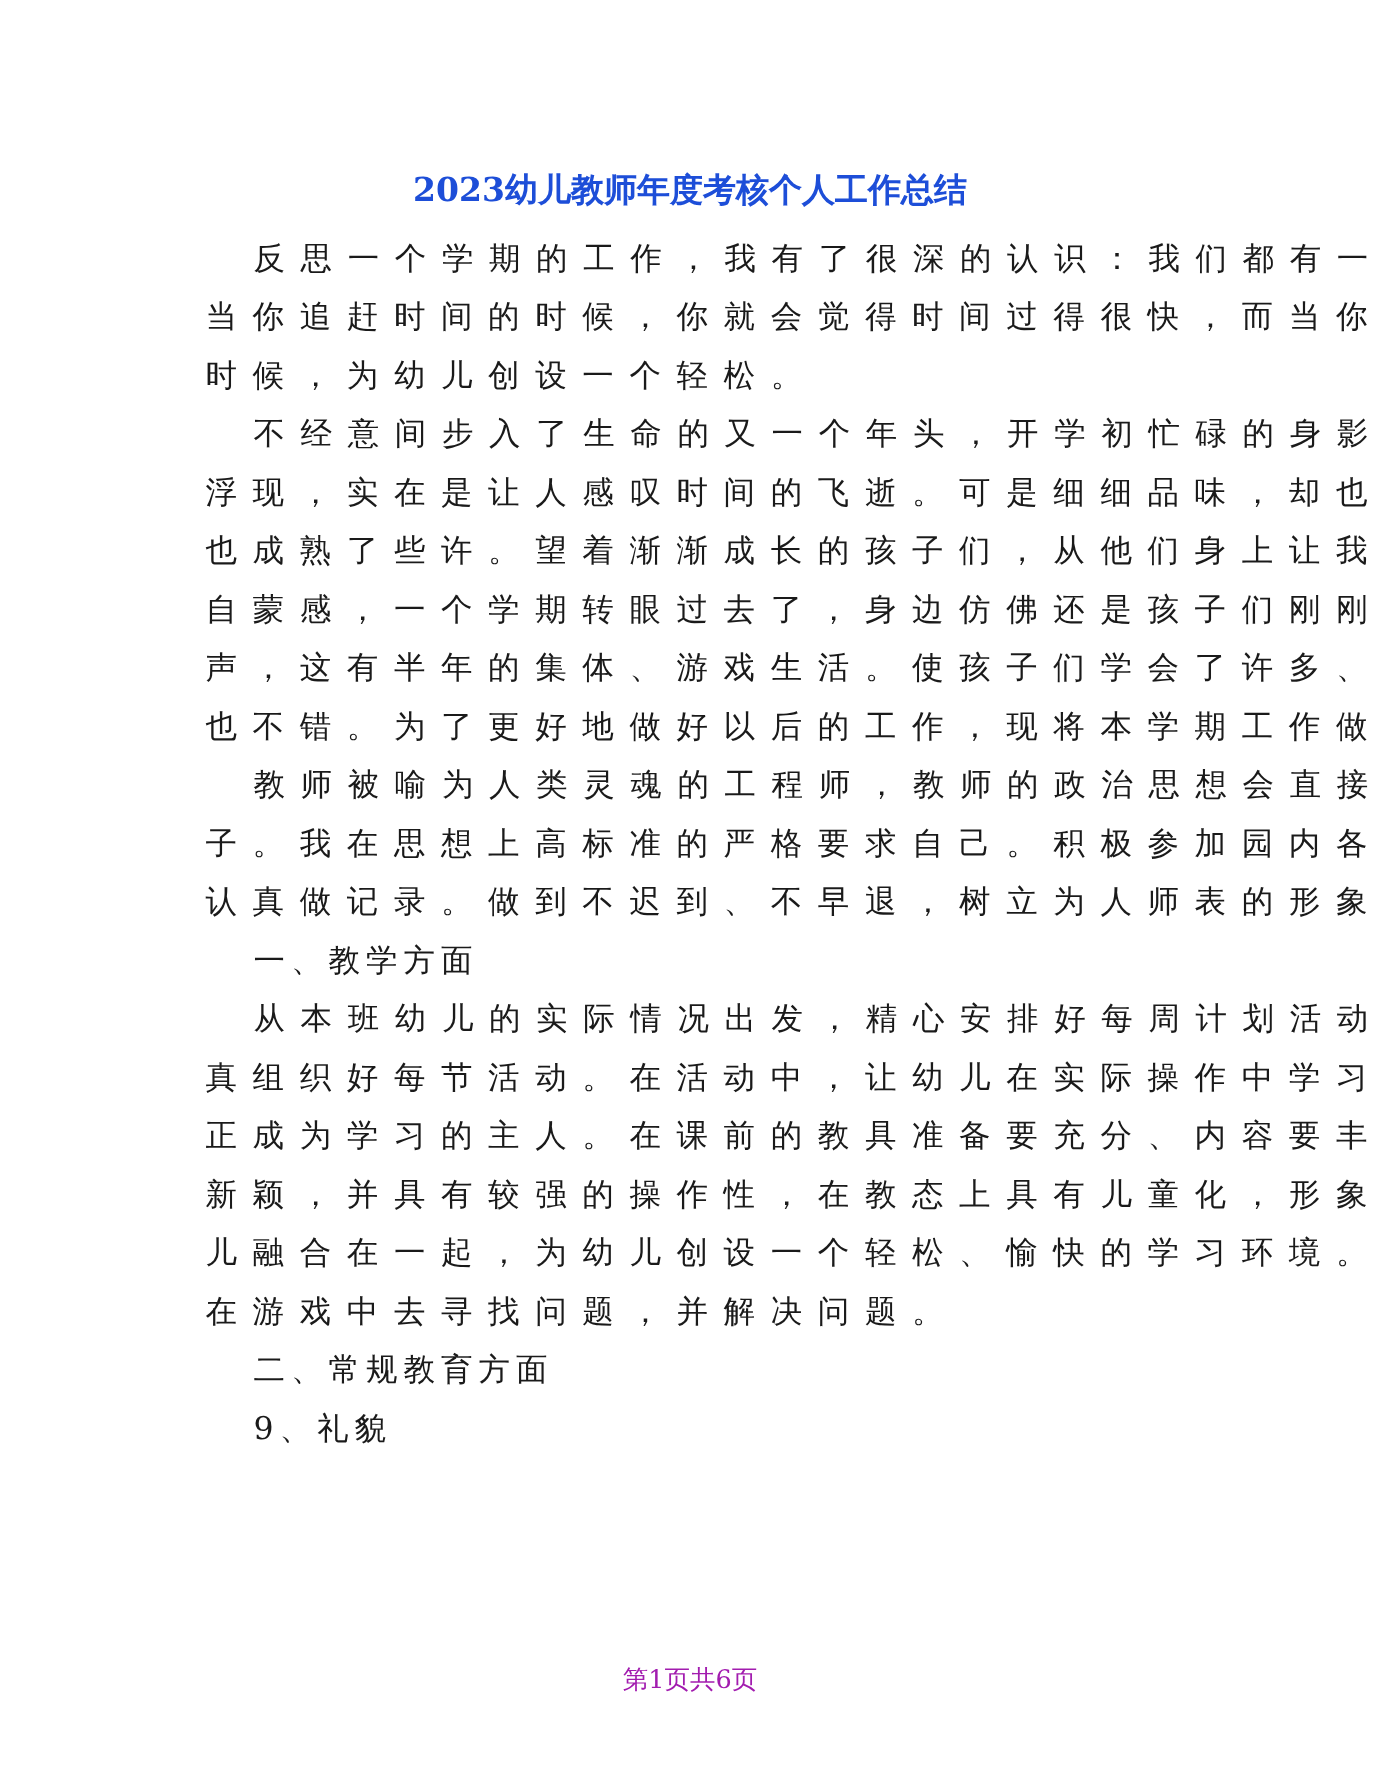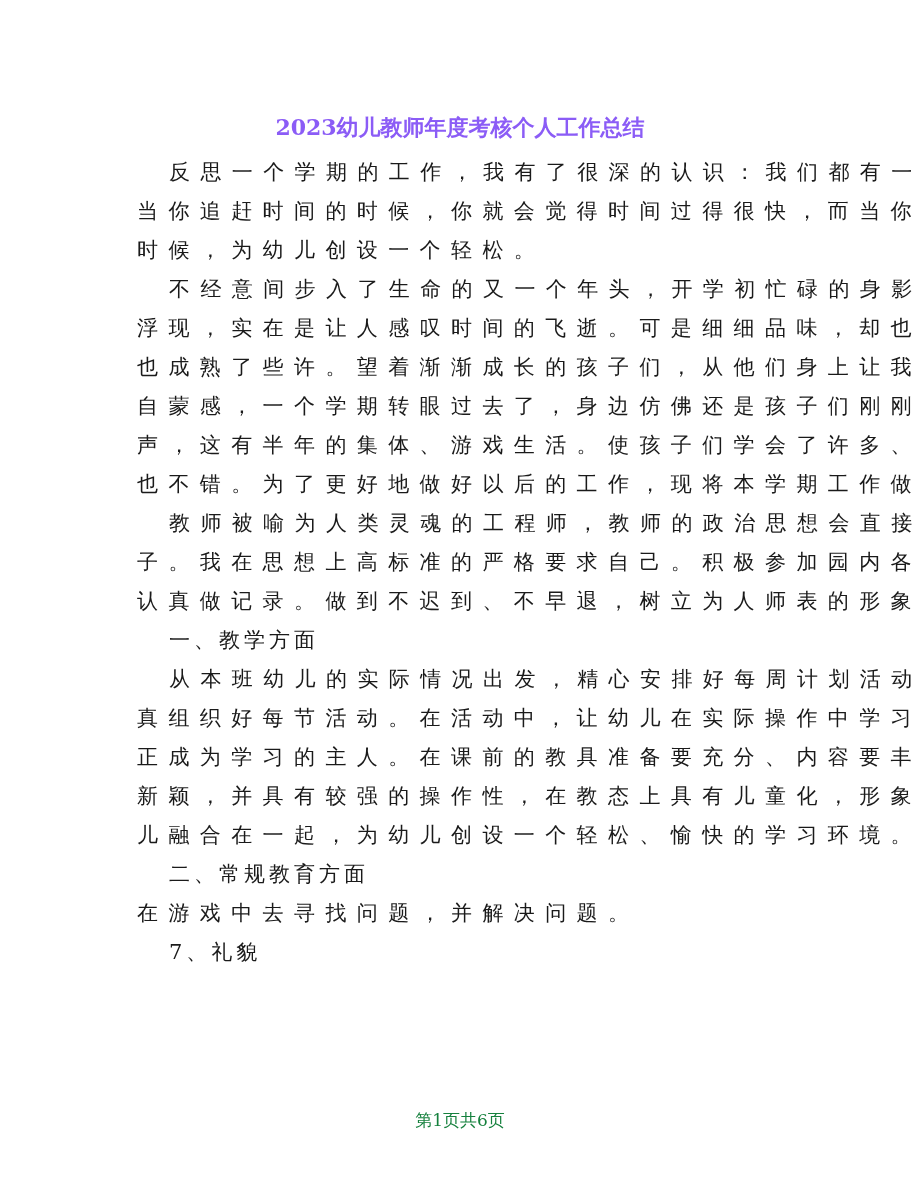--- a/index.html
+++ b/index.html
@@ -24,21 +24,21 @@
     .title {
       position: absolute;
       top: 110px;
       left: 0;
       width: 920px;
       text-align: center;
       font-size: 22px;
       font-weight: bold;
       letter-spacing: 0px;
       line-height: 34px;
-      color: #8b5cf6;
+      color: #1d4ed8;
     }
     .body {
       position: absolute;
       left: 137px;
       top: 153px;
       width: 640px;
     }
     .line {
       height: 39px;
       line-height: 39px;
@@ -53,21 +53,21 @@
       letter-spacing: 4px;
     }
     .footer {
       position: absolute;
       top: 1108px;
       left: 0;
       width: 920px;
       text-align: center;
       font-size: 17px;
       line-height: 24px;
-      color: #15803d;
+      color: #a21caf;
     }
   </style>
 </head>
 <body>
 
 <div class="page">
   <div class="title">2023幼儿教师年度考核个人工作总结</div>
 
   <div class="body">
 
@@ -86,21 +86,21 @@
     <div class="line">子。我在思想上高标准的严格要求自己。积极参加园内各项活动，并</div>
     <div class="line">认真做记录。做到不迟到、不早退，树立为人师表的形象。</div>
 
     <div class="line indent heading">一、教学方面</div>
 
     <div class="line indent">从本班幼儿的实际情况出发，精心安排好每周计划活动内容，认</div>
     <div class="line">真组织好每节活动。在活动中，让幼儿在实际操作中学习，使幼儿真</div>
     <div class="line">正成为学习的主人。在课前的教具准备要充分、内容要丰富、生动、</div>
     <div class="line">新颖，并具有较强的操作性，在教态上具有儿童化，形象生动，和幼</div>
     <div class="line">儿融合在一起，为幼儿创设一个轻松、愉快的学习环境。让幼儿学会</div>
+    <div class="line">在游戏中去寻找问题，并解决问题。</div>
+
     <div class="line indent heading">二、常规教育方面</div>
 
-    <div class="line">在游戏中去寻找问题，并解决问题。</div>
-
-    <div class="line indent" style="letter-spacing:4px">7、礼貌</div>
+    <div class="line indent" style="letter-spacing:4px">9、礼貌</div>
   </div>
 
   <div class="footer">第1页共6页</div>
 </div>
 
 </body></html>

